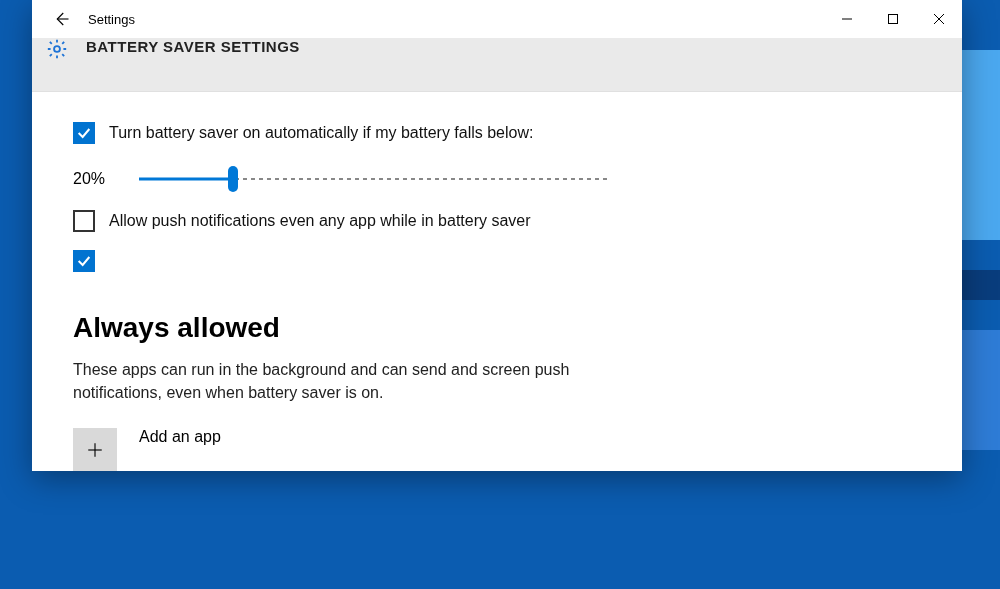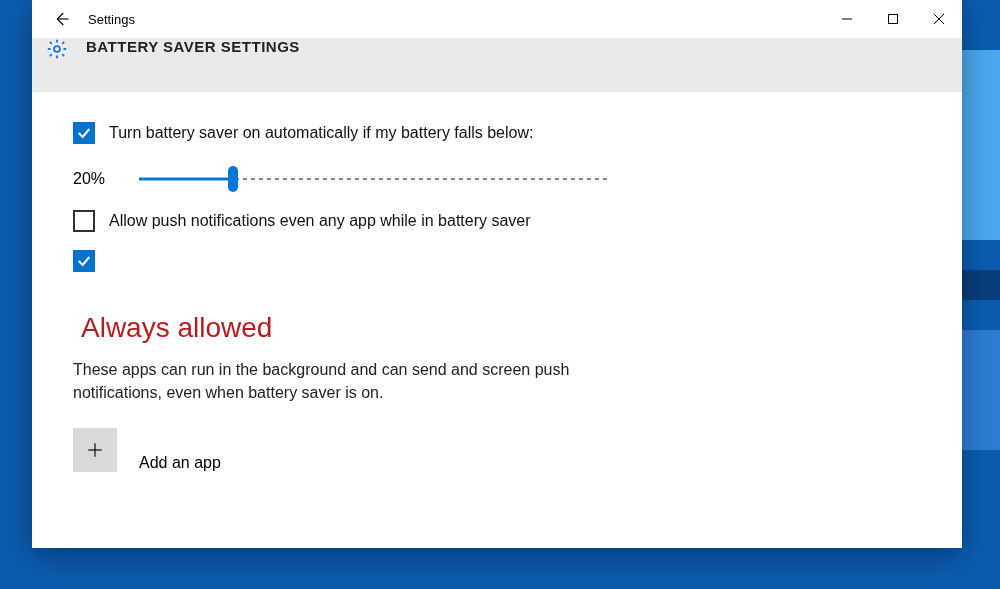--- a/index.html
+++ b/index.html
@@ -36,21 +36,21 @@
       right: 0; top: 270px;
       width: 40px; height: 30px;
       background: #093d7d;
     }
 
     .window {
       position: absolute;
       left: 32px;
       top: 0;
       width: 930px;
-      height: 548px;
+      height: 471px;
       background: #ffffff;
       box-shadow: 0 8px 30px rgba(0,0,0,0.35);
       display: flex;
       flex-direction: column;
       font-size: 15px;
       color: #000;
     }
 
     
     .titlebar {
@@ -153,35 +153,35 @@
     .slider-thumb {
       position: absolute; top:50%;
       width: 10px; height: 26px;
       border-radius: 5px;
       background: #0078d7;
       transform: translate(-50%,-50%);
     }
 
     .section-heading {
       font-size: 28px;
-      font-weight: 400;
-      color: #b91c1c;
-      margin: 40px 0 14px 8px;
+      font-weight: 700;
+      color: #000000;
+      margin: 40px 0 14px 0;
     }
     .section-desc {
       font-size: 16px;
       color: #222;
       line-height: 1.45;
       max-width: 560px;
       margin-bottom: 24px;
     }
 
     .add-app-row {
       display: flex;
-      align-items: flex-end;
+      align-items: flex-start;
       gap: 22px;
     }
     .add-btn {
       width: 44px; height: 44px;
       background: #d9d9d9;
       display: flex; align-items: center; justify-content: center;
       font-size: 22px; color: #000;
     }
     .add-label { font-size: 16px; }
   </style>

